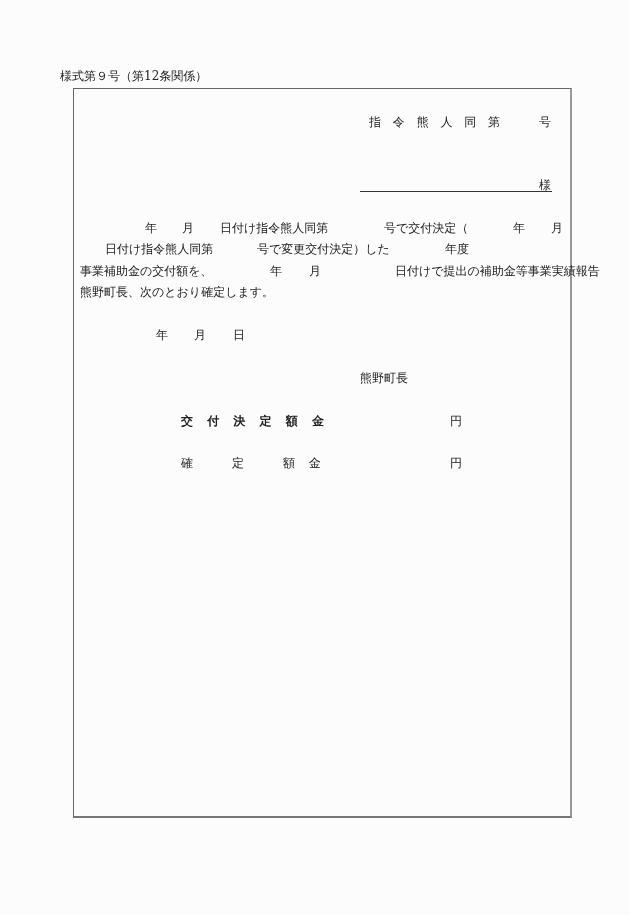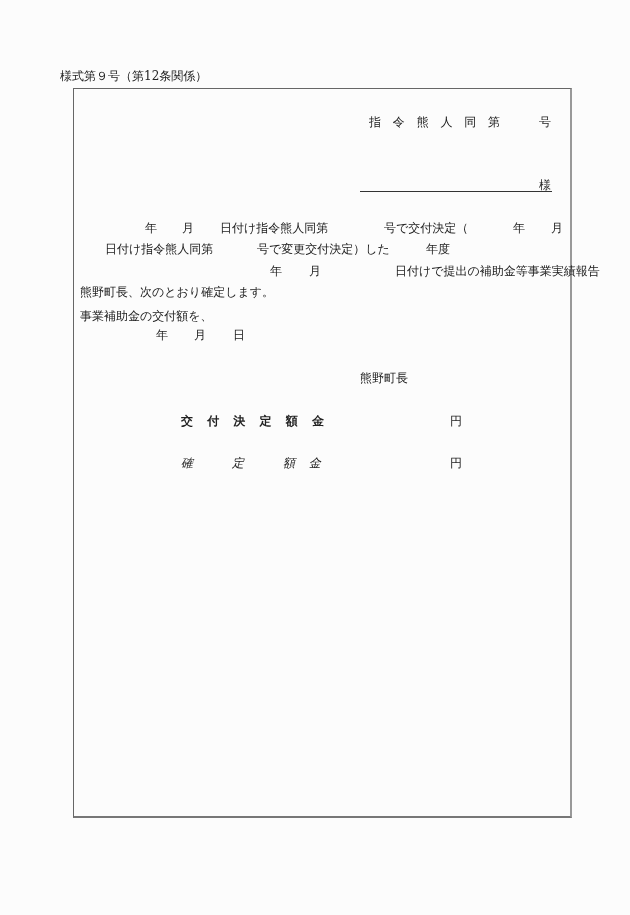--- a/index.html
+++ b/index.html
@@ -24,31 +24,31 @@
 
 <div class="abs" style="left:145px;top:221px;">年</div>
 <div class="abs" style="left:182px;top:221px;">月</div>
 <div class="abs" style="left:220px;top:221px;">日付け指令熊人同第</div>
 <div class="abs" style="left:357px;top:221px;margin-left:27px;">号で交付決定（</div>
 <div class="abs" style="left:513px;top:221px;">年</div>
 <div class="abs" style="left:551px;top:221px;">月</div>
 
 <div class="abs" style="left:105px;top:242px;">日付け指令熊人同第</div>
 <div class="abs" style="left:257px;top:242px;">号で変更交付決定）した</div>
-<div class="abs" style="left:426px;top:242px;">年度</div>
+<div class="abs" style="left:445px;top:242px;">年度</div>
 
-<div class="abs" style="left:80px;top:264px;margin-top:45px;">事業補助金の交付額を、</div>
+<div class="abs" style="left:80px;top:264px;">事業補助金の交付額を、</div>
 <div class="abs" style="left:270px;top:264px;">年</div>
 <div class="abs" style="left:309px;top:264px;">月</div>
 <div class="abs" style="left:347px;top:264px;margin-left:48px;">日付けで提出の補助金等事業実績報告</div>
 
 <div class="abs" style="left:80px;top:285px;">熊野町長、次のとおり確定します。</div>
 
 <div class="abs" style="left:156px;top:328px;">年</div>
 <div class="abs" style="left:194px;top:328px;">月</div>
 <div class="abs" style="left:233px;top:328px;">日</div>
 
 <div class="abs" style="left:360px;top:371px;font-family:Liberation Serif, serif;">熊野町長</div>
 
 <div class="abs" style="left:181px;top:414px;letter-spacing:5px;font-weight:bold;">交 付 決 定 額 金</div>
 <div class="abs" style="left:450px;top:414px;">円</div>
-<div class="abs" style="left:181px;top:456px;letter-spacing:5px;font-style:italic;">確　　定　　額 金</div>
+<div class="abs" style="left:181px;top:456px;letter-spacing:5px;">確　　定　　額 金</div>
 <div class="abs" style="left:450px;top:456px;">円</div>
 
 </body></html>

